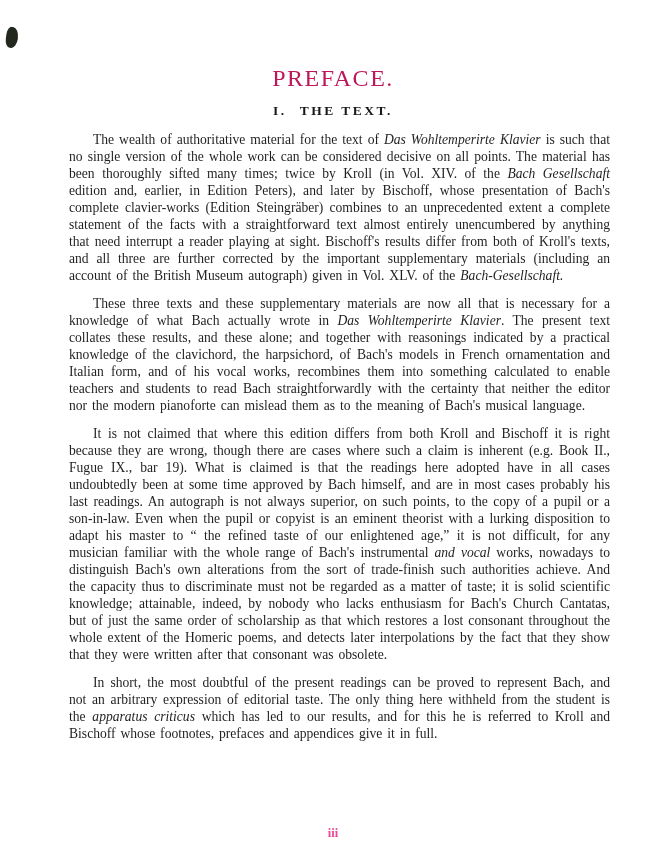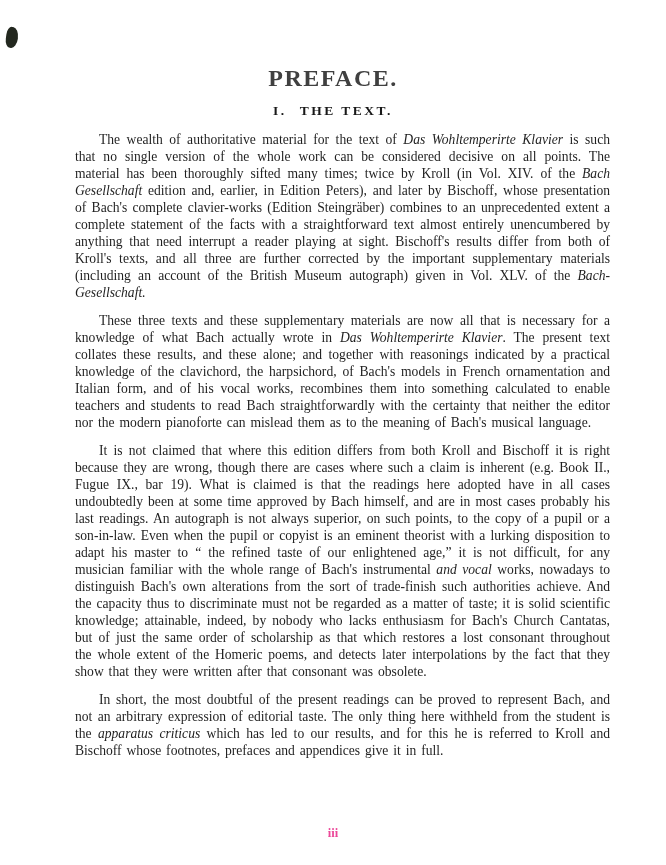--- a/index.html
+++ b/index.html
@@ -25,42 +25,42 @@
     background: #23281f;
     border-radius: 40% 55% 50% 45%;
     transform: rotate(8deg);
   }
   .title {
     margin: 0;
     padding-top: 64px;
     text-align: center;
     font-size: 24px;
     line-height: 28px;
-    font-weight: 700;
+    font-weight: 400;
     letter-spacing: 1.5px;
-    color: #404040;
+    color: #be185d;
   }
   .section-heading {
     margin: 11px 0 12px 0;
     text-align: center;
     font-size: 13.5px;
     line-height: 16px;
     font-weight: 700;
     letter-spacing: 2.5px;
     color: #181818;
   }
   .section-heading .numeral {
     margin-right: 13px;
   }
   .text-block {
     margin: 11px 0 0 57px;
     width: 553px;
   }
   .para {
-    margin: 0 0 11px 18px;
+    margin: 0 0 11px 12px;
     font-size: 13.6px;
     line-height: 17px;
     text-align: justify;
     text-indent: 24px;
     word-spacing: 1.5px;
   }
   .para em {
     font-style: italic;
   }
   .folio {

